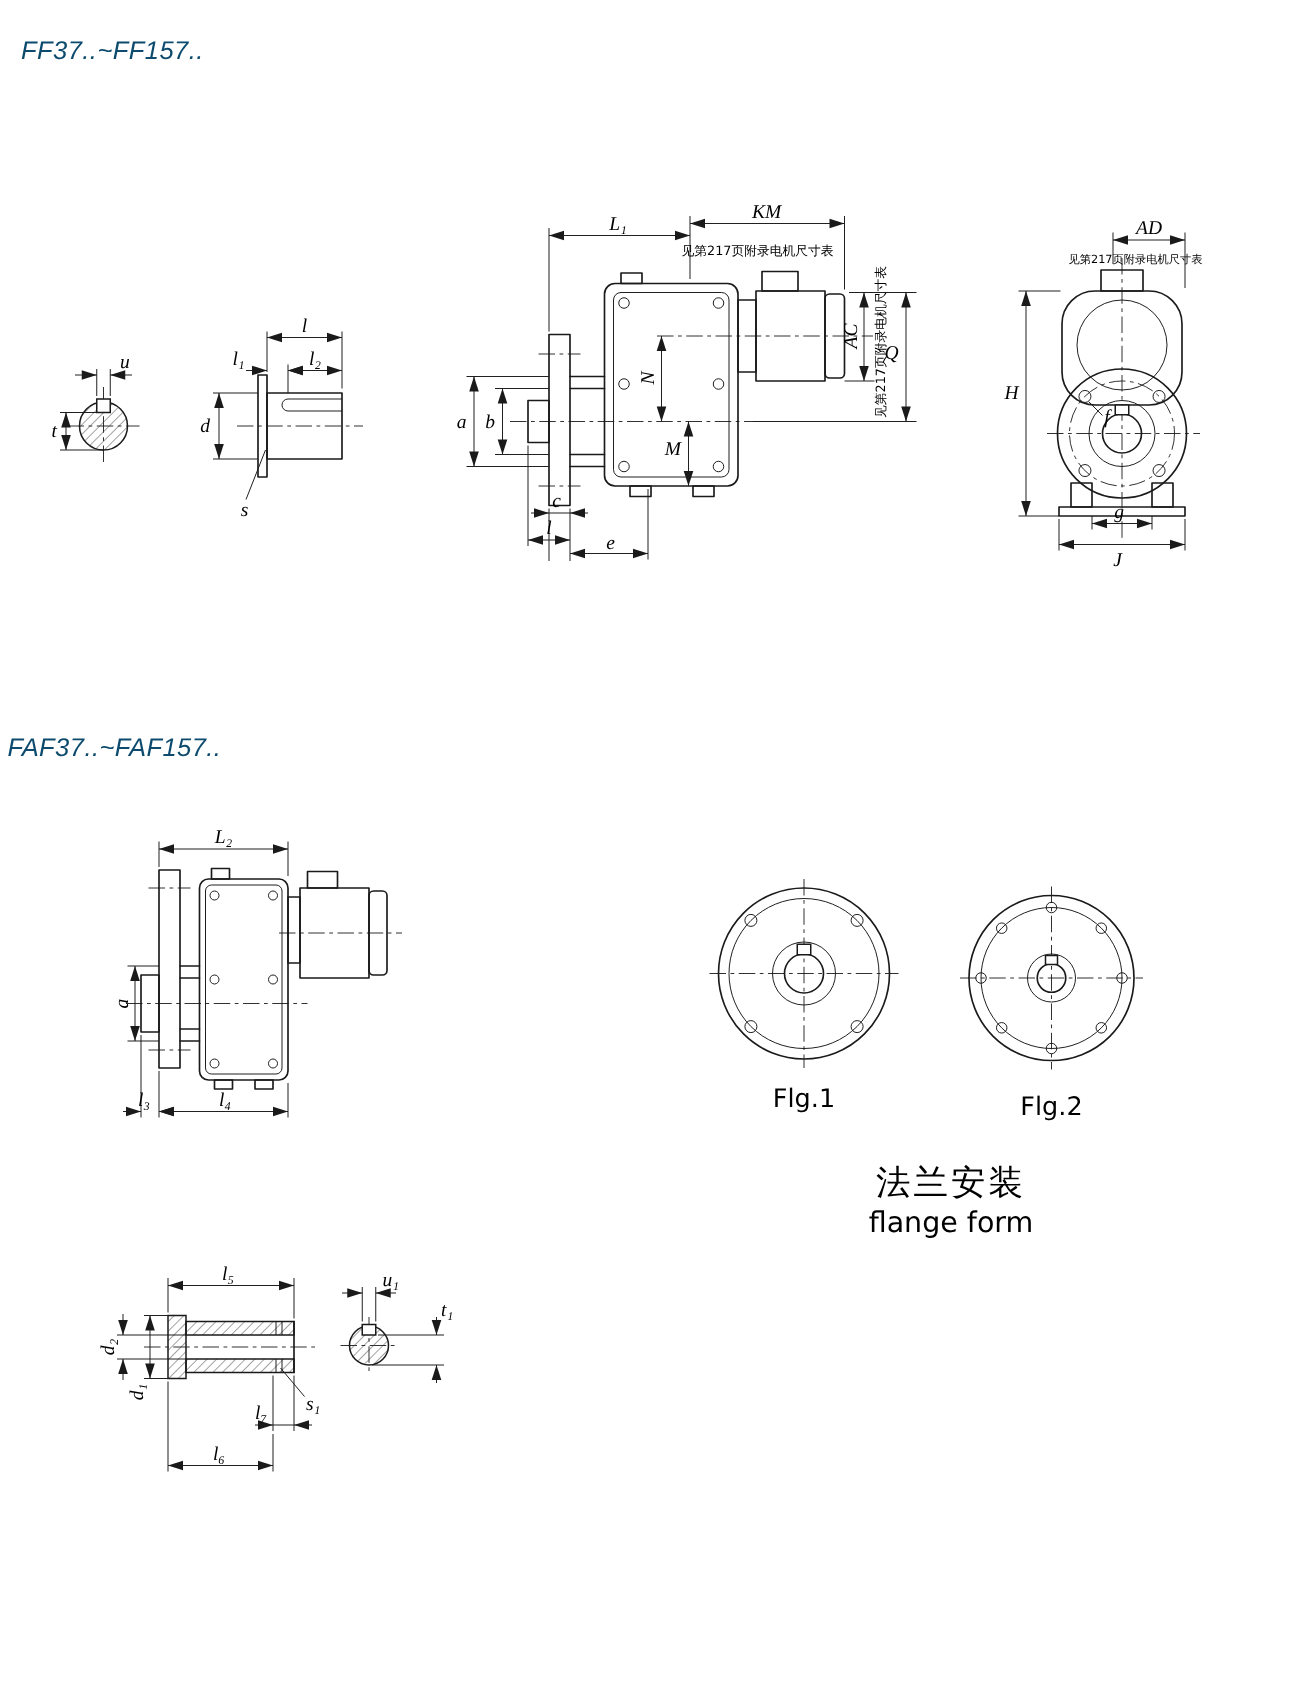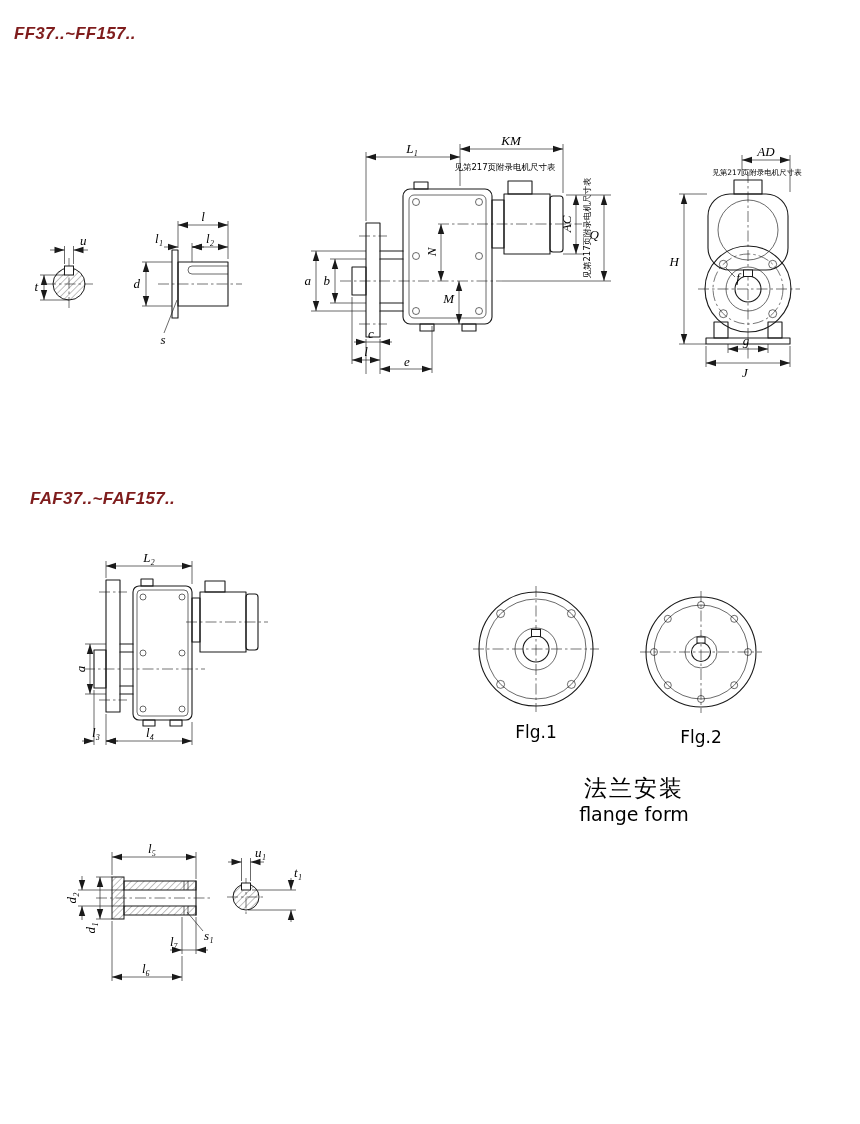--- a/index.html
+++ b/index.html
@@ -1,40 +1,40 @@
 <!DOCTYPE html>
 <html><head>
 <meta charset="utf-8">
 <style>
   html,body{margin:0;padding:0;background:#fff;}
   .page{position:relative;width:860px;height:1124px;background:#ffffff;overflow:hidden;
         font-family:"Liberation Sans",sans-serif;color:#111;}
   .title{position:absolute;font-family:"Liberation Sans",sans-serif;font-style:italic;
-         font-weight:700;font-size:17px;letter-spacing:.3px;color:#7f1d1d;}
+         font-weight:400;font-size:17px;letter-spacing:.3px;color:#0c4a6e;}
   svg{position:absolute;left:0;top:0;}
   .ln{stroke:#1a1a1a;fill:none;stroke-width:1.1;stroke-linejoin:round;stroke-linecap:round;}
   .thin{stroke:#1a1a1a;fill:none;stroke-width:.65;}
   .dim,.ext{stroke:#1a1a1a;fill:none;stroke-width:.65;}
   .cl{stroke:#1a1a1a;fill:none;stroke-width:.6;stroke-dasharray:11 3 2.5 3;}
   .hatchf{fill:url(#hatch);stroke:#1a1a1a;stroke-width:1;}
   .wh{fill:#fff;stroke:#1a1a1a;stroke-width:1;}
   .lbl{font:italic 13px "Liberation Serif",serif;fill:#000;}
   .zh{font:8.5px "DejaVu Sans",sans-serif;fill:#000;}
   .zh2{font:7.5px "DejaVu Sans",sans-serif;fill:#000;}
   .fig{font:17px "DejaVu Sans",sans-serif;fill:#000;}
   .capzh{font:23px "DejaVu Sans",sans-serif;fill:#000;letter-spacing:2px;}
   .capen{font:19px "DejaVu Sans",sans-serif;fill:#000;}
 </style>
 </head>
 <body>
 
 <div class="page">
 
   <div class="title" style="left:14px;top:24px">FF37..~FF157..</div>
-  <div class="title" style="left:30px;top:489px">FAF37..~FAF157..</div>
+  <div class="title" style="left:5px;top:489px">FAF37..~FAF157..</div>
 
   <svg width="860" height="1124" viewBox="0 0 860 1124">
     <defs>
       <pattern id="hatch" patternUnits="userSpaceOnUse" width="4.5" height="4.5" patternTransform="rotate(45)">
         <line x1="0" y1="0" x2="0" y2="4.5" stroke="#333" stroke-width="0.6"></line>
       </pattern>
       <marker id="ar" markerWidth="11" markerHeight="8" refX="10.5" refY="4" orient="auto-start-reverse" markerUnits="userSpaceOnUse">
         <path d="M0.5,0.8 L10.5,4 L0.5,7.2 Z" fill="#1a1a1a"></path>
       </marker>
     </defs>

